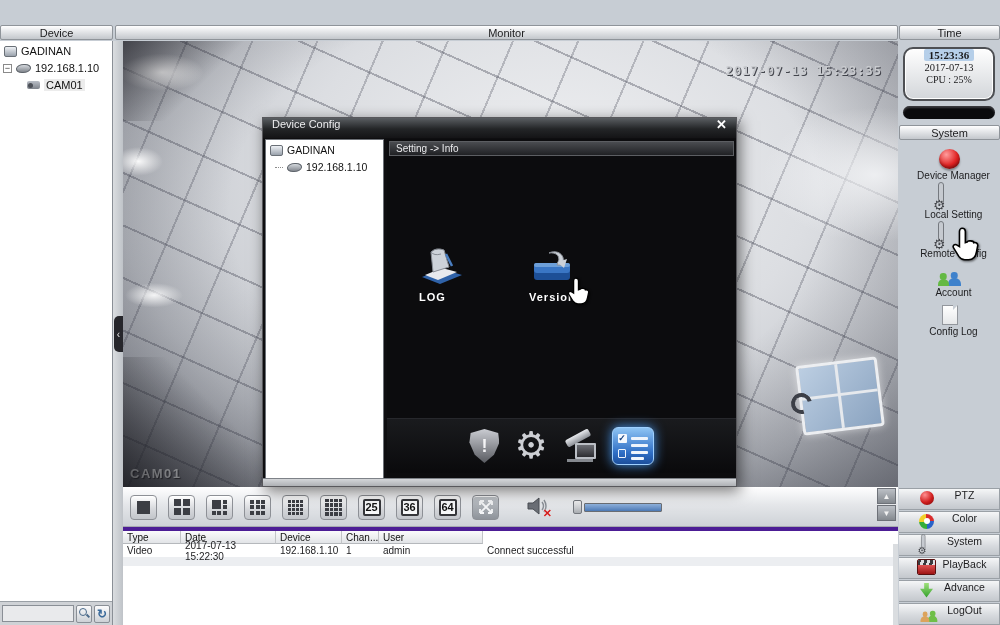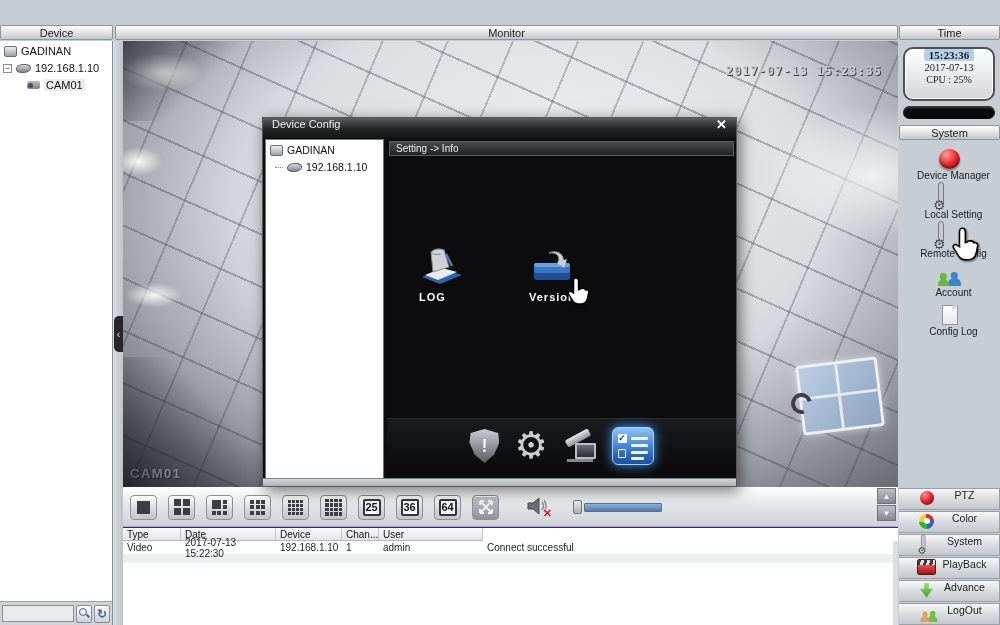--- a/index.html
+++ b/index.html
@@ -101,21 +101,21 @@
     text-shadow:0 0 1px #fff;}
   .vol{display:flex;align-items:center;margin-left:10px;}
   .vol-thumb{width:7px;height:12px;background:linear-gradient(#f2f2f3,#a9adb2);border:1px solid #74787e;border-radius:2px;}
   .vol-track{width:76px;height:7px;margin-left:2px;background:linear-gradient(#8fb2dd,#4d7ab6);
     border:1px solid #6a6e74;border-radius:1px;}
   .scrollers{position:absolute;left:877px;top:488px;display:flex;flex-direction:column;gap:1px;}
   .scrollbtn{width:19px;height:16px;background:linear-gradient(#bcc0c6,#84898f);border:1px solid #6d7178;
     color:#f2f2f2;font-size:8px;display:flex;align-items:center;justify-content:center;box-sizing:border-box;}
   
   .log-table{position:absolute;left:123px;top:527px;width:775px;height:98px;background:#fff;
-    border-top:1px solid #4c1d95;box-sizing:border-box;}
+    border-top:4px solid #4c1d95;box-sizing:border-box;}
   .tgrid{display:grid;grid-template-columns:58px 95px 66px 37px 104px 1fr;}
   .th{height:13px;background:linear-gradient(#fbfbfc,#e2e4e7);border-right:1px solid #c2c4c7;
     border-bottom:1px solid #b5b8bc;font-size:10px;color:#111;padding:0 0 0 4px;display:flex;align-items:center;box-sizing:border-box;}
   .td{height:13px;font-size:10px;color:#1c1c1e;padding:0 0 0 4px;display:flex;align-items:center;box-sizing:border-box;}
   .row-stripe{height:9px;background:#eceef1;}
   .table-scrollbar{position:absolute;right:0;top:13px;width:5px;height:85px;background:#dadde0;}
   
   .right-panel{position:absolute;left:899px;top:41px;width:101px;height:584px;background:#c7cdd4;}
   .time-box{position:absolute;left:4px;top:6px;width:92px;height:54px;border:2px solid #4e5054;border-radius:10px;
     background:linear-gradient(#fefefe,#d3d6da);box-shadow:inset 0 0 0 1px #fff;

